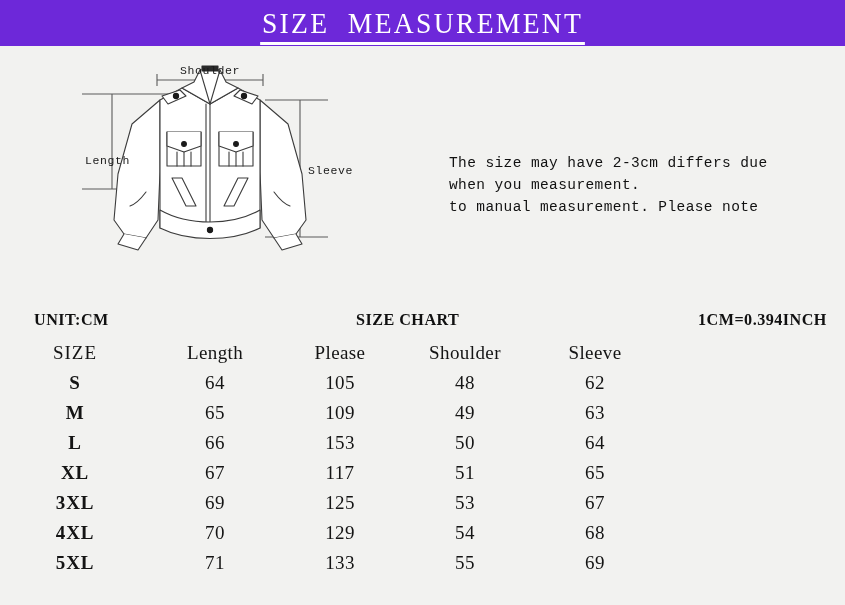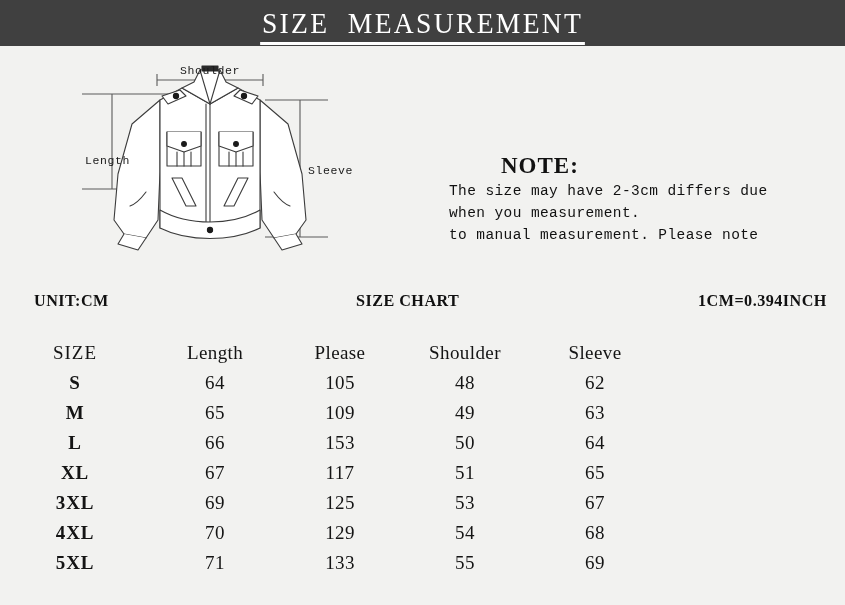--- a/index.html
+++ b/index.html
@@ -20,21 +20,21 @@
     height: 605px;
   }
 
   
   .header-band {
     position: absolute;
     left: 0;
     top: 0;
     width: 845px;
     height: 46px;
-    background: #404040;
+    background: #6d28d9;
   }
   .header-title-wrap {
     position: absolute;
     left: 0;
     top: 6px;
     width: 845px;
     text-align: center;
   }
   .header-title {
     display: inline-block;
@@ -90,21 +90,21 @@
     line-height: 22px;
     letter-spacing: 0.4px;
     color: #111;
     white-space: pre;
   }
 
   
   .meta-row {
     position: absolute;
     left: 0;
-    top: 291px;
+    top: 310px;
     width: 776px;
     height: 24px;
   }
   .meta-item {
     position: absolute;
     font-family: "Liberation Serif", "DejaVu Serif", serif;
     font-size: 17px;
     font-weight: 700;
     letter-spacing: 0.5px;
     color: #111;
@@ -241,21 +241,20 @@
         <circle cx="150" cy="178" r="2.6" fill="#1a1a1a" stroke="#1a1a1a"></circle>
       </g>
 
       <text class="dim-label" x="150" y="22" text-anchor="middle">Shoulder</text>
       <text class="dim-label" x="25" y="112">Length</text>
       <text class="dim-label" x="248" y="122">Sleeve</text>
     </svg>
   </div>
 
   <div class="note-block">
-    <div class="note-heading">NOTE:</div>
     <div class="note-line">The size may have 2-3cm differs due</div>
     <div class="note-line">when you measurement.</div>
     <div class="note-line">to manual measurement. Please note</div>
   </div>
 
   <div class="meta-row">
     <span class="meta-item meta-unit">UNIT:CM</span>
     <span class="meta-item meta-chart">SIZE CHART</span>
     <span class="meta-item meta-inch">1CM=0.394INCH</span>
   </div>

